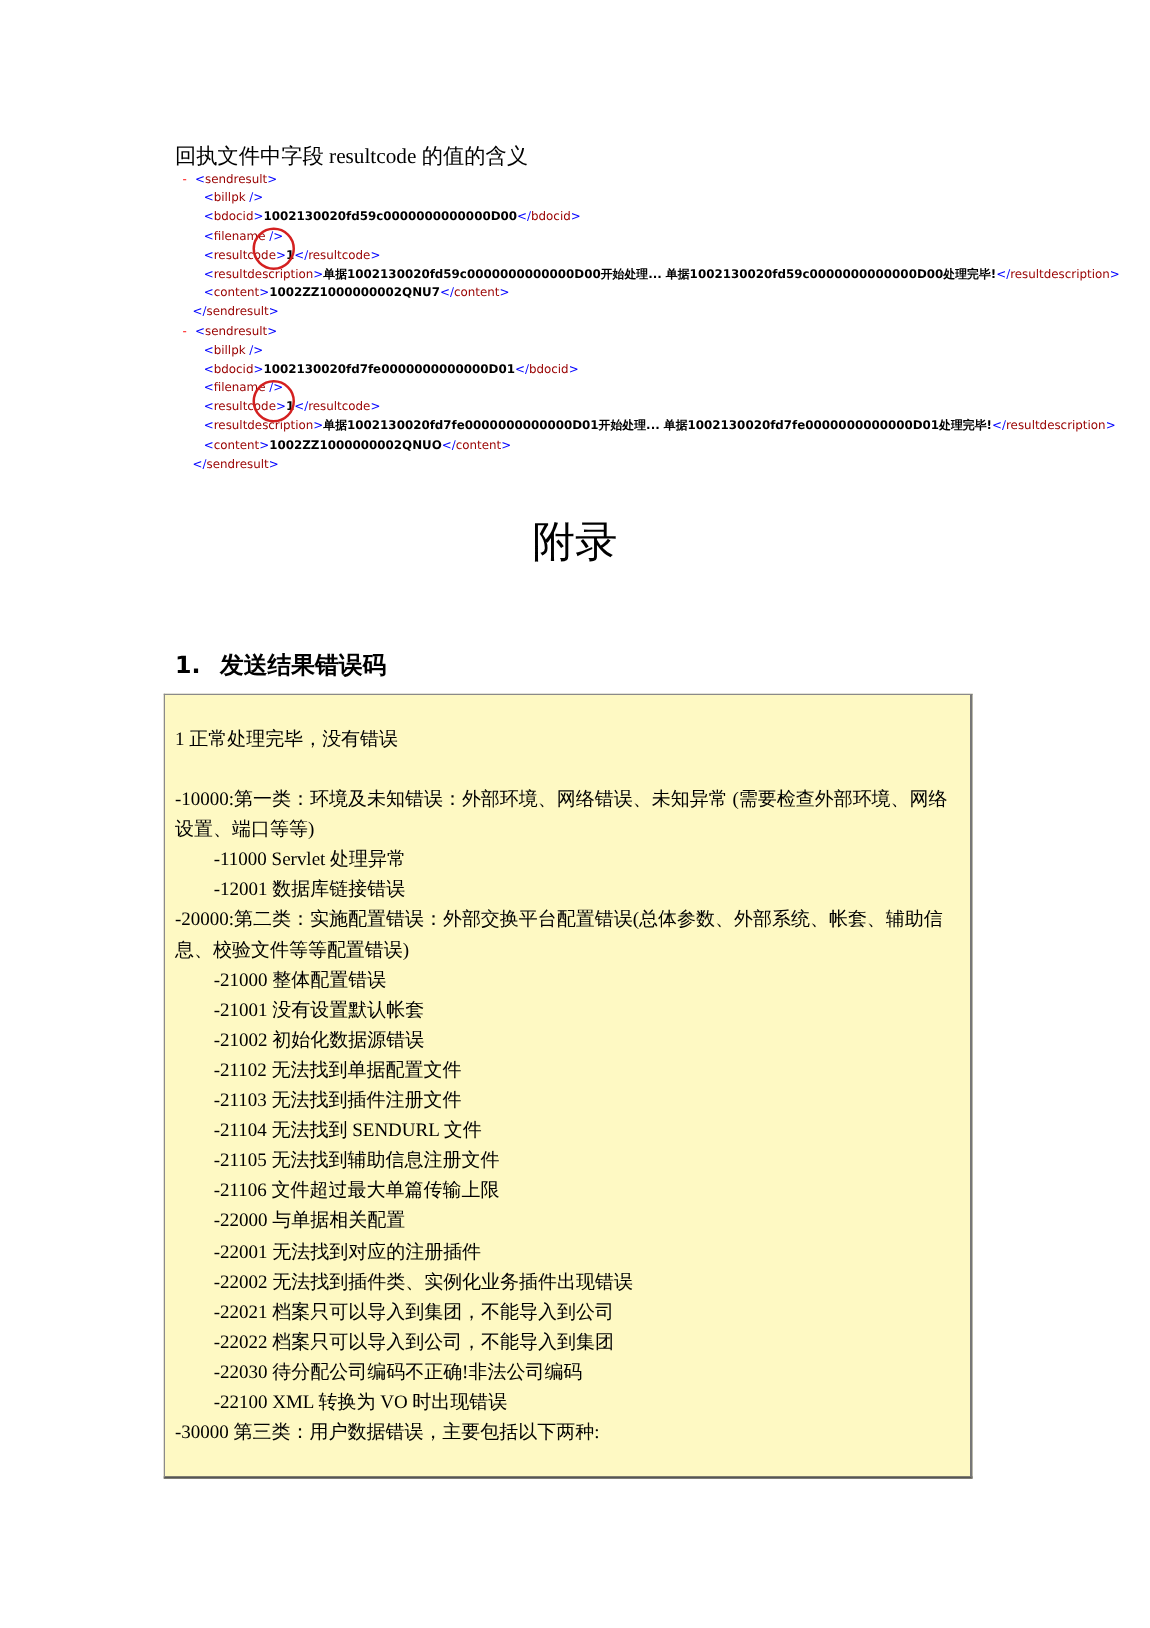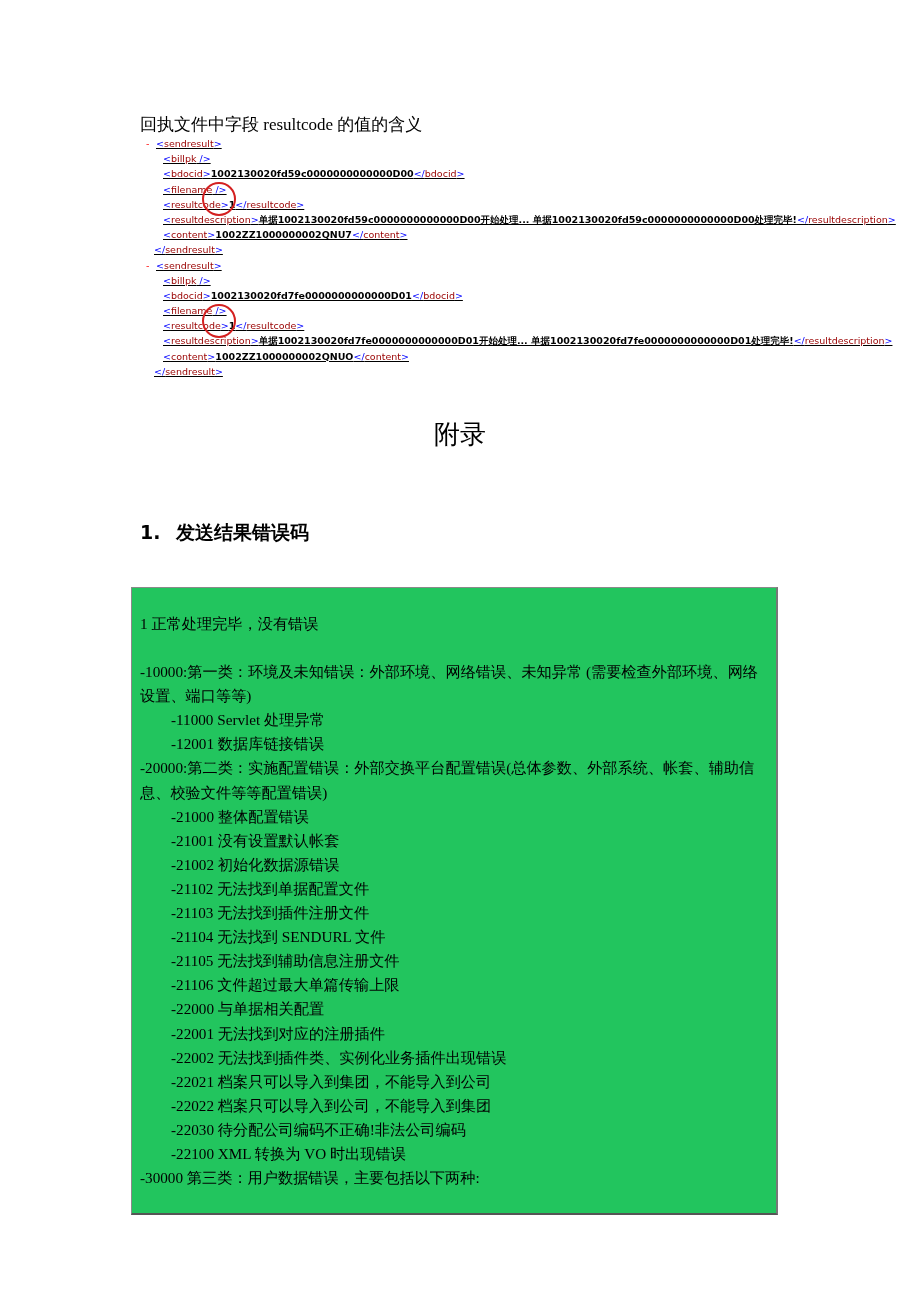--- a/index.html
+++ b/index.html
@@ -1,31 +1,31 @@
 <!DOCTYPE html>
 <html><head>
 <meta charset="utf-8">
 <style>
   html, body { margin: 0; padding: 0; background: #ffffff; }
   body { width: 920px; height: 1302px; position: relative; overflow: hidden; font-family: "Liberation Serif", "DejaVu Serif", serif; color: #000; }
   .caption { position: absolute; left: 140px; top: 114px; font-size: 17px; line-height: 22px; }
-  .xml { position: absolute; left: 146px; top: 136px; font-family: "DejaVu Sans", "Liberation Sans", sans-serif; font-size: 9.5px; line-height: 15.2px; text-decoration: underline; }
+  .xml { position: absolute; left: 146px; top: 136px; font-family: "DejaVu Sans", "Liberation Sans", sans-serif; font-size: 9.5px; line-height: 15.2px; }
   .xml-line { white-space: nowrap; position: relative; height: 15.2px; }
   .xml .tag { color: #990000; }
   .xml .br { color: #0000ff; }
   .xml .txt { color: #000; font-weight: bold; }
   .xml .minus { color: #ff0000; display: inline-block; width: 10px; }
   .ind0 { padding-left: 0; }
   .ind0b { padding-left: 8px; }
   .ind1 { padding-left: 17px; }
   .circle { position: absolute; width: 34px; height: 34px; border: 2px solid #d42020; border-radius: 50%; box-sizing: border-box; pointer-events: none; }
-  .appendix-title { position: absolute; left: 0; width: 920px; top: 410px; text-align: center; font-family: "DejaVu Sans", "Liberation Sans", sans-serif; font-size: 26px; line-height: 48px; }
+  .appendix-title { position: absolute; left: 0; width: 920px; top: 410px; text-align: center; font-family: "DejaVu Sans", "Liberation Sans", sans-serif; font-size: 34px; line-height: 48px; }
   .section-heading { position: absolute; left: 140px; top: 518px; font-family: "DejaVu Sans", "Liberation Sans", sans-serif; font-size: 19px; font-weight: bold; line-height: 28px; }
   .section-heading .num { display: inline-block; width: 36px; }
-  .box { position: absolute; left: 131px; top: 587px; width: 647px; height: 628px; box-sizing: border-box; background: #22c55e; border: 1px solid #8a8a8a; border-right: 2px solid #777; border-bottom: 2px solid #555; }
+  .box { position: absolute; left: 131px; top: 555px; width: 647px; height: 628px; box-sizing: border-box; background: #fef9c3; border: 1px solid #8a8a8a; border-right: 2px solid #777; border-bottom: 2px solid #555; }
   .box-inner { position: absolute; left: 8px; top: 24px; width: 630px; font-size: 15.2px; line-height: 24.1px; }
   .row { white-space: nowrap; }
   .row.wrap { white-space: normal; }
   .row.gap { margin-top: 24px; }
   .sub { padding-left: 31px; }
   .b { font-weight: normal; }
 </style>
 </head>
 <body>
 

